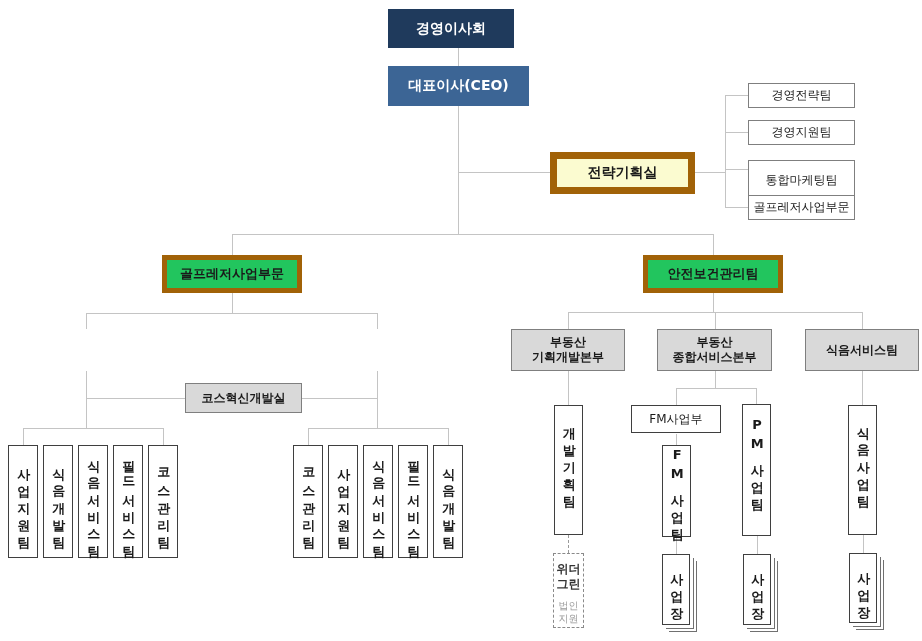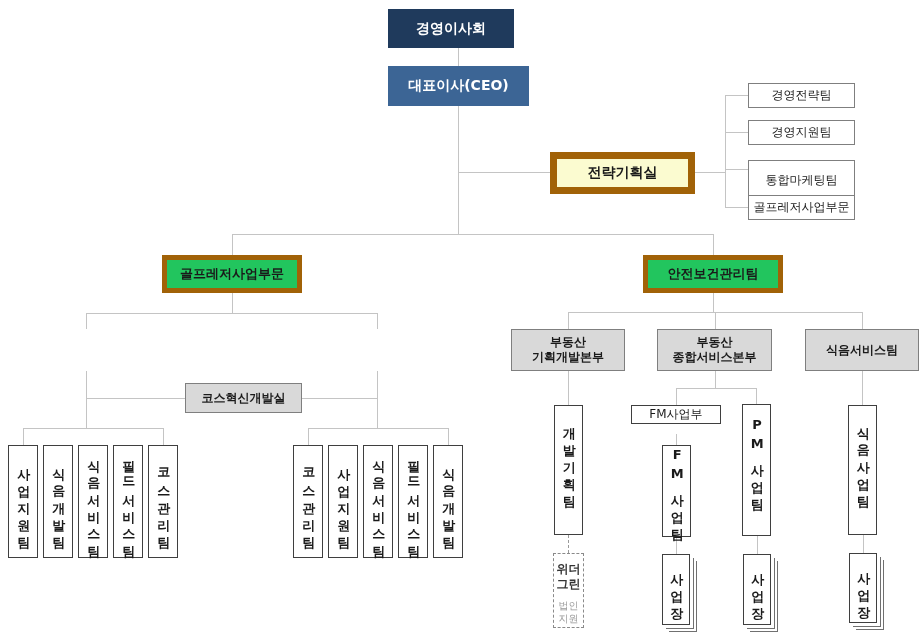--- a/index.html
+++ b/index.html
@@ -125,21 +125,21 @@
   <div class="box gray" style="left:805px;top:329px;width:114px;height:42px">식음서비스팀</div>
 
   <div class="box vbox vtop" style="left:554px;top:405px;width:29px;height:130px">개발기획팀</div>
   <div class="affil" style="left:553px;top:553px;width:31px;height:75px">
     <span class="name">위더
 그린</span>
     <span class="note">법인
 지원</span>
   </div>
 
-  <div class="box wdark" style="left:631px;top:405px;width:90px;height:19px">FM사업부</div>
+  <div class="box wdark" style="left:631px;top:405px;width:90px;height:28px">FM사업부</div>
   <div class="box vbox" style="left:662px;top:445px;width:29px;height:92px">FM사업팀</div>
   <div class="box vbox vtop" style="left:742px;top:404px;width:29px;height:132px">PM사업팀</div>
   <div class="box vbox stack" style="left:662px;top:554px;width:28px;height:71px">사업장</div>
   <div class="box vbox stack" style="left:743px;top:554px;width:28px;height:71px">사업장</div>
 
   <div class="box vbox vtop" style="left:848px;top:405px;width:29px;height:130px">식음사업팀</div>
   <div class="box vbox stack" style="left:849px;top:553px;width:28px;height:70px">사업장</div>
 
 </div>
 

